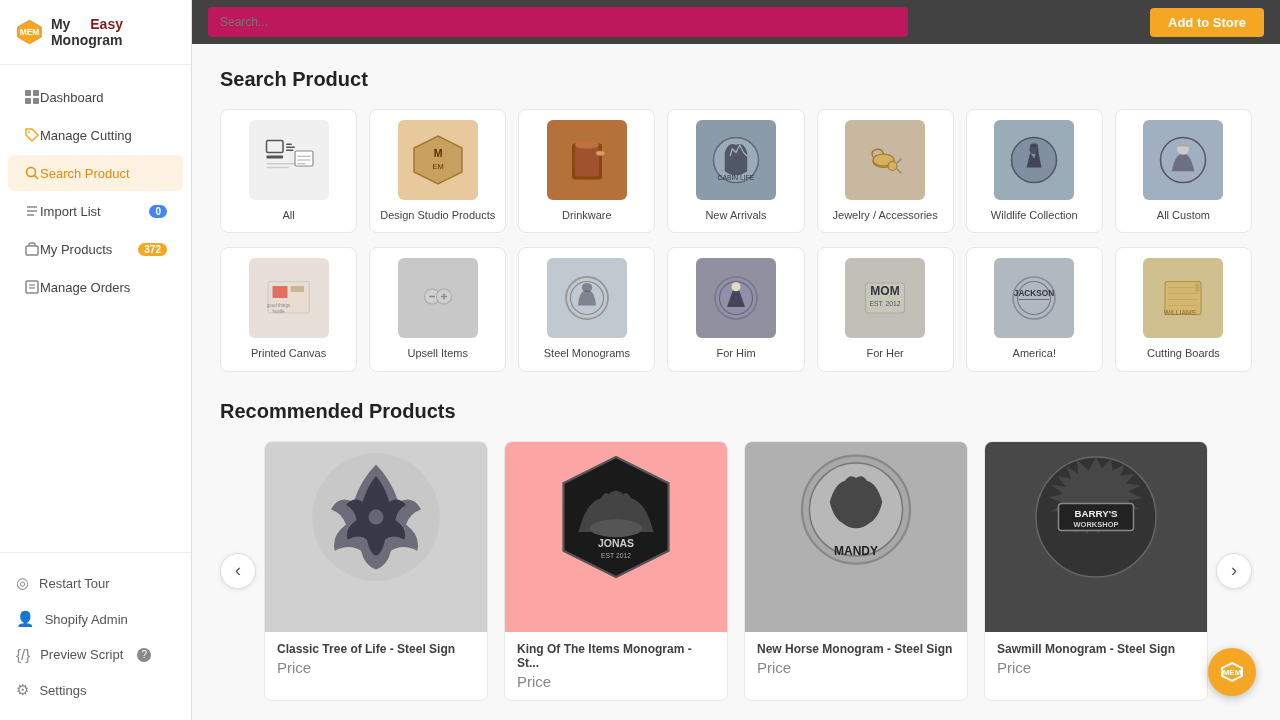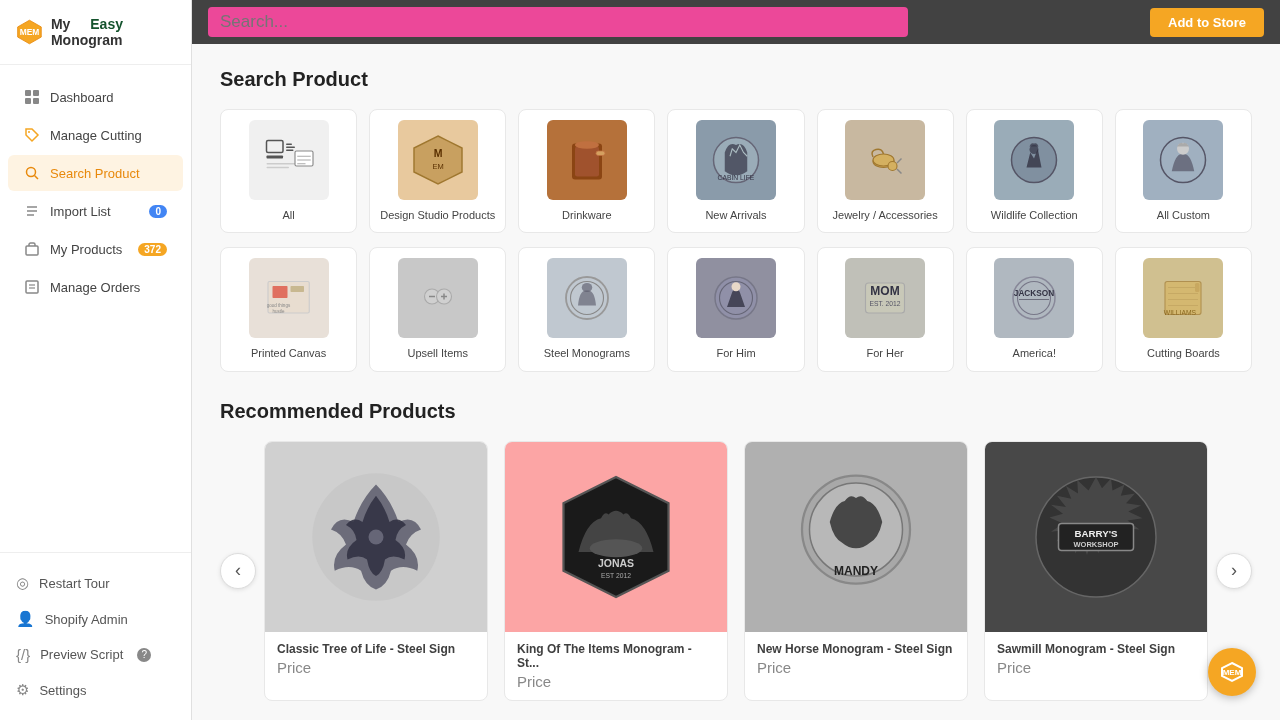--- a/index.html
+++ b/index.html
@@ -24,30 +24,29 @@
     }
     .logo-icon {
       width: 32px;
       height: 32px;
     }
     .logo-text {
       font-size: 14px;
       font-weight: 600;
       color: #333;
     }
-    .logo-text span { color: #14532d; margin-left: 16px; }
+    .logo-text span { color: #7f1d1d; margin-left: 16px; }
     .sidebar-nav {
       flex: 1;
       padding: 12px 0;
     }
     .nav-item {
       display: flex;
       align-items: center;
       padding: 10px 16px;
-      gap: 10px;
       font-size: 13px;
       color: #444;
       cursor: pointer;
       border-radius: 6px;
       margin: 2px 8px;
     }
     .nav-item.active {
       background: #fef3e2;
       color: #e8890c;
       font-weight: 500;
@@ -92,23 +91,23 @@
       align-items: center;
       padding: 0 16px;
       gap: 10px;
     }
     .search-bar {
       flex: 1;
       max-width: 700px;
       height: 30px;
       border-radius: 4px;
       border: none;
-      background: #ec4899;
+      background: #be185d;
       padding: 0 12px;
-      font-size: 17px;
+      font-size: 12px;
     }
     .topbar-btn {
       background: #f5a623;
       color: white;
       border: none;
       border-radius: 4px;
       padding: 7px 18px;
       font-size: 13px;
       font-weight: 700;
       cursor: pointer;
@@ -180,21 +179,20 @@
       border-radius: 8px;
       overflow: hidden;
       border: 1px solid #e8e8e8;
       cursor: pointer;
     }
     .prod-img {
       width: 100%;
       height: 190px;
       background: #d8d8d8;
       display: flex;
-      align-items: center;
       justify-content: center;
       overflow: hidden;
     }
     .prod-img svg { width: 150px; height: 150px; }
     .prod-info { padding: 10px 12px; }
     .prod-title {
       font-size: 12px;
       font-weight: 600;
       color: #404040;
       margin-bottom: 3px;

